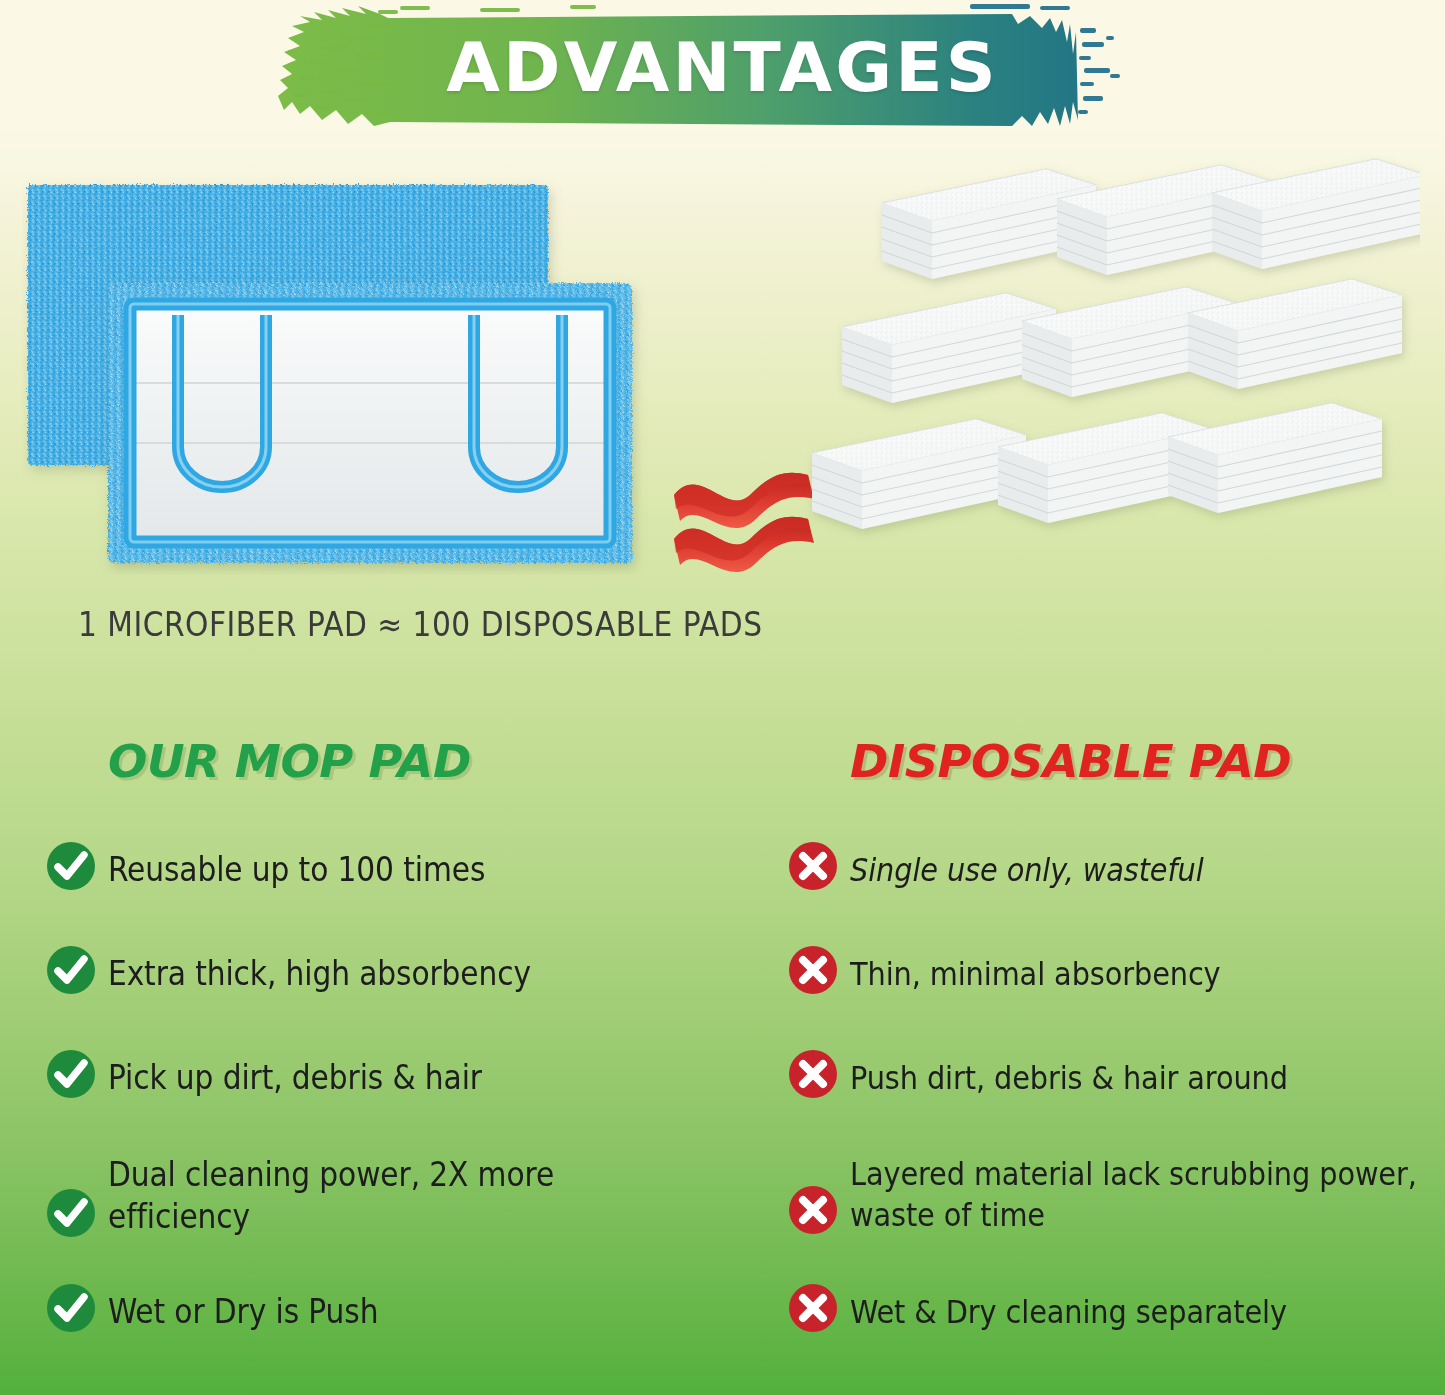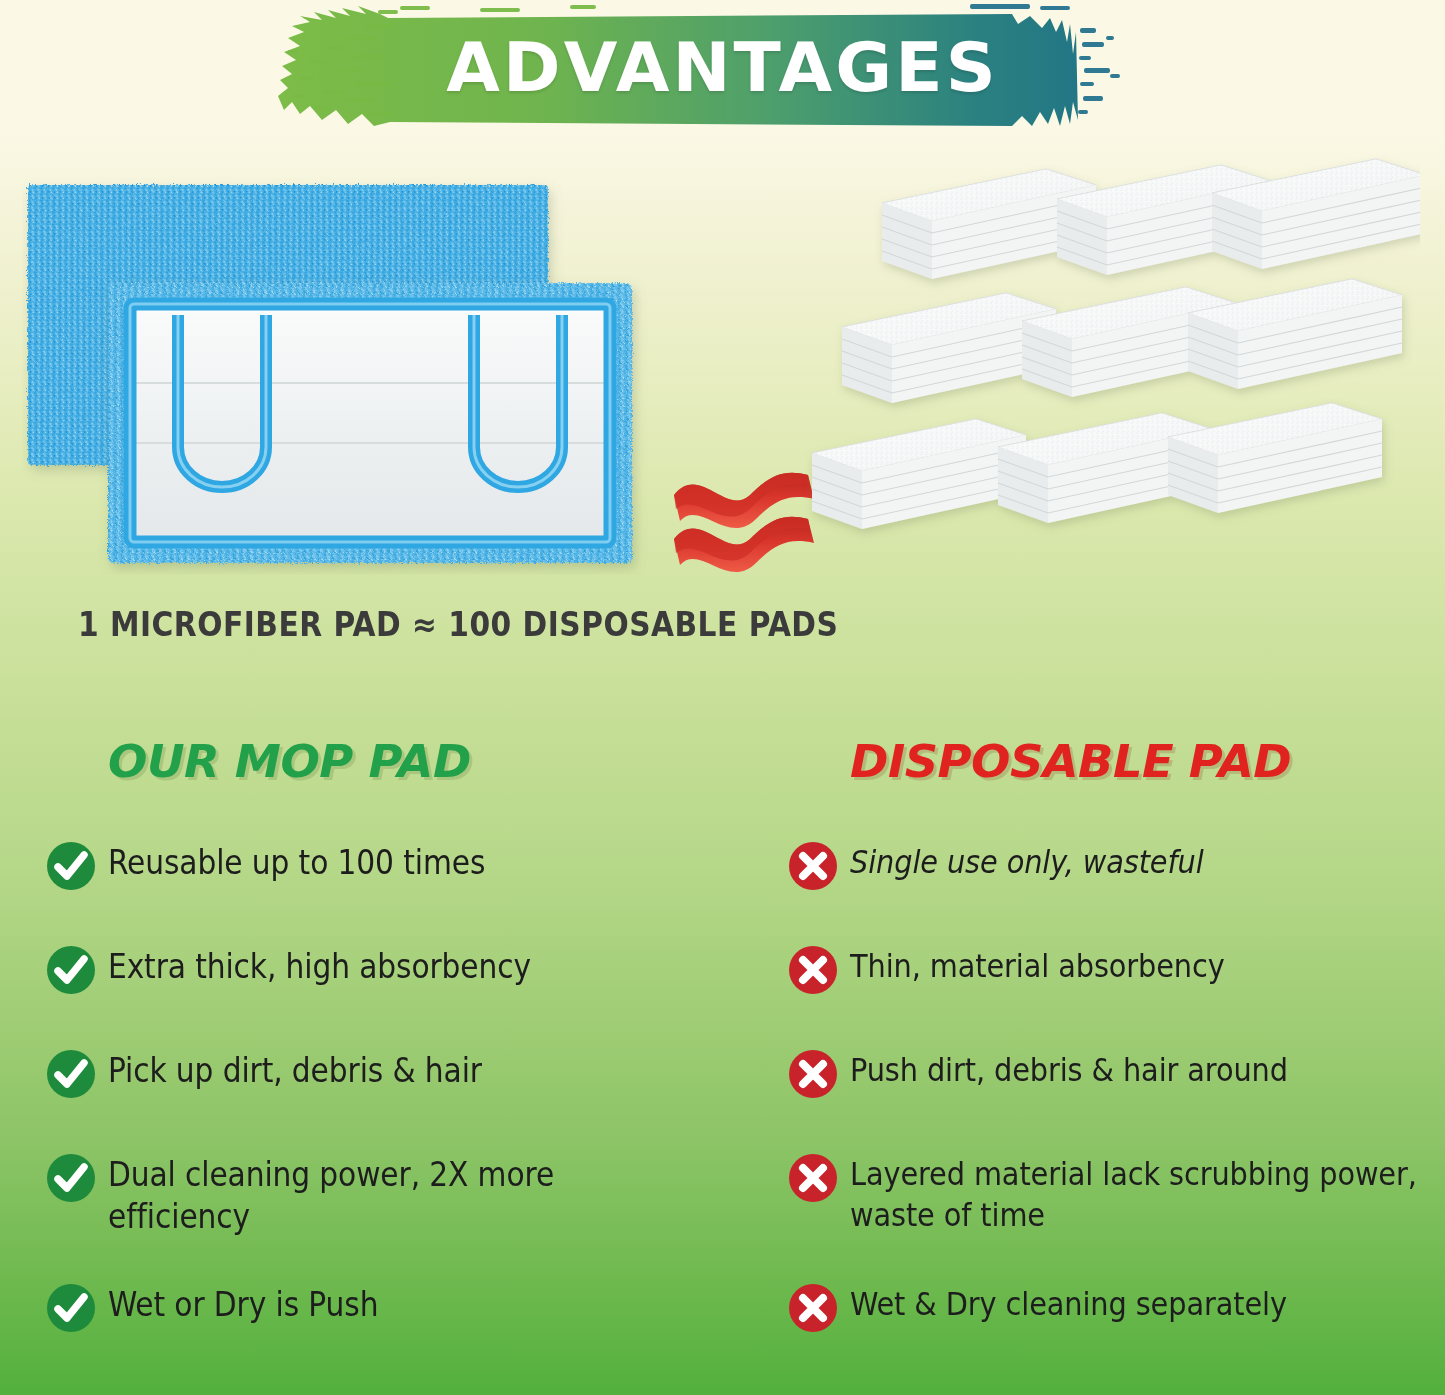--- a/index.html
+++ b/index.html
@@ -38,42 +38,42 @@
   .approx-arrows{position:absolute;left:666px;top:305px;width:160px;height:120px;}
   .approx-arrows svg{width:160px;height:120px;display:block;}
 
   .stacks{position:absolute;left:790px;top:5px;width:630px;height:440px;}
   .stacks svg{width:630px;height:440px;display:block;}
 
   
   .equiv-caption{
     position:absolute;left:78px;top:605px;width:1200px;
     font-family:"DejaVu Sans Condensed","DejaVu Sans", sans-serif;
-    font-size:33px;font-weight:bold;color:#3b3b3b;
+    font-size:33px;font-weight:normal;color:#3b3b3b;
     letter-spacing:.5px;white-space:nowrap;
   }
 
   
   .compare{position:absolute;left:0;top:735px;width:1236px;height:660px;}
   .col{position:absolute;top:0;}
   .col-left{left:46px;width:680px;}
   .col-right{left:788px;width:670px;}
 
   .col-head{
     font-family:"DejaVu Sans", sans-serif;
     font-weight:bold;font-style:italic;
     font-size:45px;letter-spacing:-.5px;white-space:nowrap;
     margin-left:62px;
     transform:scaleX(1.03);transform-origin:left center;
   }
   .col-head.green{color:#23a04a;text-shadow:3px 3px 0 rgba(120,150,80,.30);}
   .col-head.red{color:#e0231f;text-shadow:3px 3px 0 rgba(150,110,70,.30);}
 
   .rows{position:absolute;left:0;top:104px;width:100%;}
-  .row{display:flex;align-items:flex-start;position:absolute;left:0;width:100%;}
+  .row{display:flex;align-items:flex-end;position:absolute;left:0;width:100%;}
   .badge{flex:0 0 auto;width:50px;height:50px;margin-right:12px;margin-top:2px;}
   .badge svg{width:50px;height:50px;display:block;}
   .row-text{
     font-family:"DejaVu Sans Condensed","DejaVu Sans", sans-serif;
     font-size:33px;color:#1d1d1d;line-height:1.27;
     padding-top:3px;
     letter-spacing:-.1px;
   }
   .col-right .row-text{font-size:32px;}
 </style>
@@ -453,21 +453,21 @@
           <span class="row-text">Single use only, wasteful</span>
         </div>
 
         <div class="row" style="top:104px;">
           <span class="badge">
             <svg viewBox="0 0 50 50">
                 <circle cx="25" cy="25" r="24" fill="#c8232b"></circle>
               <path d="M15,15 L35,35 M35,15 L15,35" fill="none" stroke="#ffffff" stroke-width="8" stroke-linecap="round"></path>
               </svg>
           </span>
-          <span class="row-text">Thin, material absorbency</span>
+          <span class="row-text">Thin, minimal absorbency</span>
         </div>
 
         <div class="row" style="top:208px;">
           <span class="badge">
             <svg viewBox="0 0 50 50">
                 <circle cx="25" cy="25" r="24" fill="#c8232b"></circle>
               <path d="M15,15 L35,35 M35,15 L15,35" fill="none" stroke="#ffffff" stroke-width="8" stroke-linecap="round"></path>
               </svg>
           </span>
           <span class="row-text">Push dirt, debris &amp; hair around</span>

